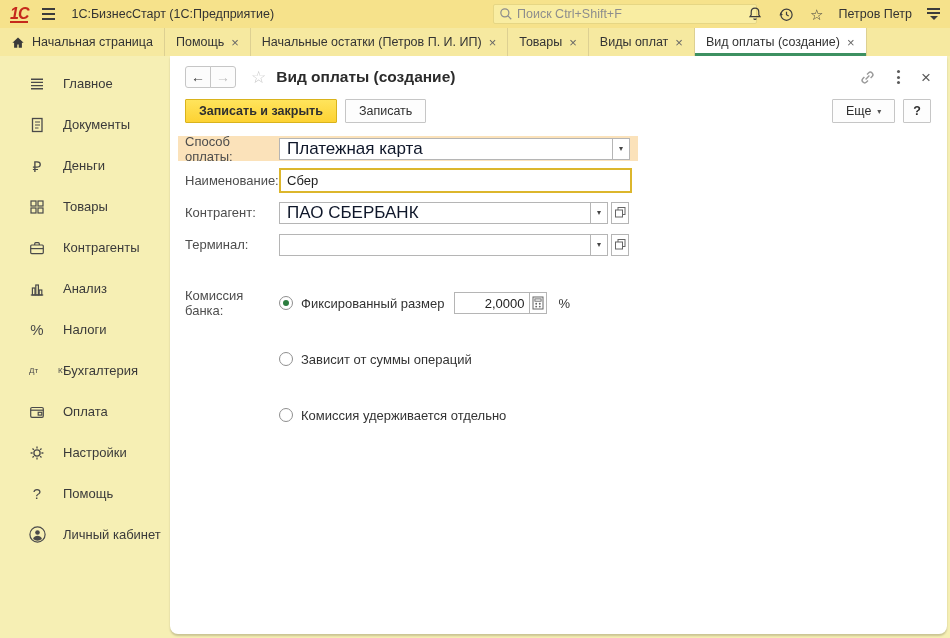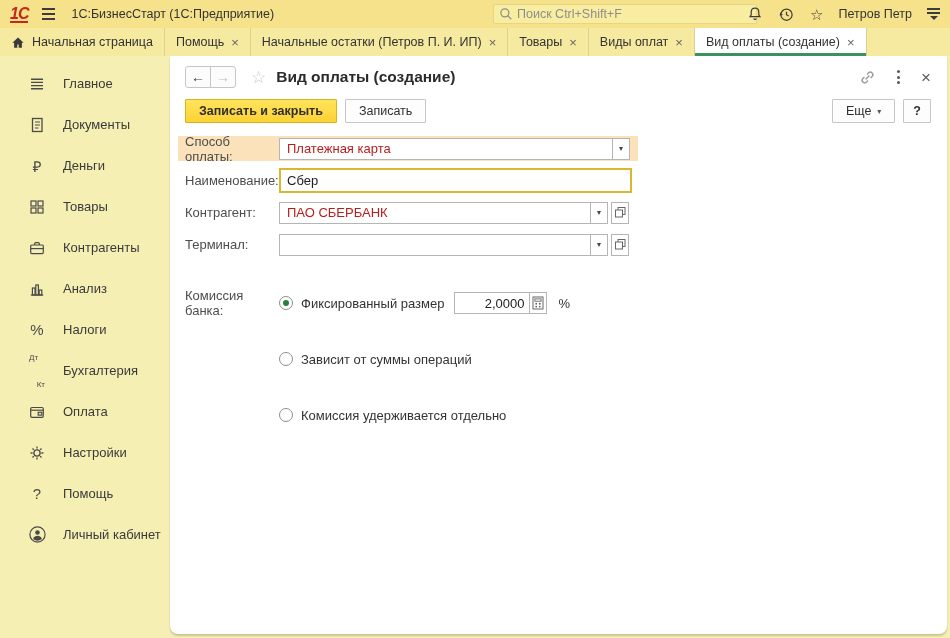--- a/index.html
+++ b/index.html
@@ -62,21 +62,21 @@
     position:absolute; left:0; top:56px; bottom:0; width:170px;
     background:#f6efb4; padding-top:7px;
   }
   .side-item{
     display:flex; align-items:center; gap:16px;
     height:41px; padding-left:27px; cursor:pointer;
   }
   .side-item .sicon{ width:20px; height:20px; display:flex; align-items:center; justify-content:center; flex:none; }
   .side-item .slabel{ font-size:13px; color:#3a3a3a; }
   .ticon{ font-size:15px; color:#4a4a4a; }
-  .dtkt{ display:inline-flex; flex-direction:column; font-size:8px; line-height:7px; color:#4a4a4a; width:16px;gap:20px; }
+  .dtkt{ display:inline-flex; flex-direction:row; font-size:8px; line-height:7px; color:#4a4a4a; width:16px;gap:20px; }
   .dtkt i{ font-style:normal; }
   .dtkt i:first-child{ align-self:flex-start; }
   .dtkt i:last-child{ align-self:flex-end; }
   
   .main{
     position:absolute; left:170px; top:56px; right:3px; bottom:4px;
     background:#fff; border-radius:0 0 8px 8px;
     box-shadow:0 2px 2px rgba(0,0,0,.18);
     overflow:hidden;
   }
@@ -110,21 +110,21 @@
   .btn .dd-arrow{ font-size:8px; color:#555; }
   .btn-help{ padding:4px 9px; font-weight:bold; }
   .cmd-right{ margin-left:auto; display:flex; gap:8px; }
   
   .form{ padding:13px 0 0 15px; }
   .frow{ display:flex; align-items:center; height:25px; margin-bottom:7px; }
   .frow.hl{ background:#fbe2ba; margin-left:-7px; padding-left:7px; width:460px; }
   .flabel{ width:94px; flex:none; color:#4d4d4d; }
   .fbox{
     height:22px; border:1px solid #b5b5b5; background:#fff;
-    display:flex; align-items:center; padding:0 7px; font-size:13px; color:#b91c1c;
+    display:flex; align-items:flex-start; padding:0 7px; font-size:17px; color:#0f172a;
   }
   .fbox.w-main{ width:334px; }
   .fbox.w-ref{ width:312px; }
   .sqbtn{
     width:18px; height:22px; border:1px solid #b5b5b5; background:#fff;
     display:flex; align-items:center; justify-content:center; cursor:pointer;
     flex:none;
   }
   .sqbtn.joined{ margin-left:-1px; }
   .sqbtn.gap{ margin-left:3px; }

